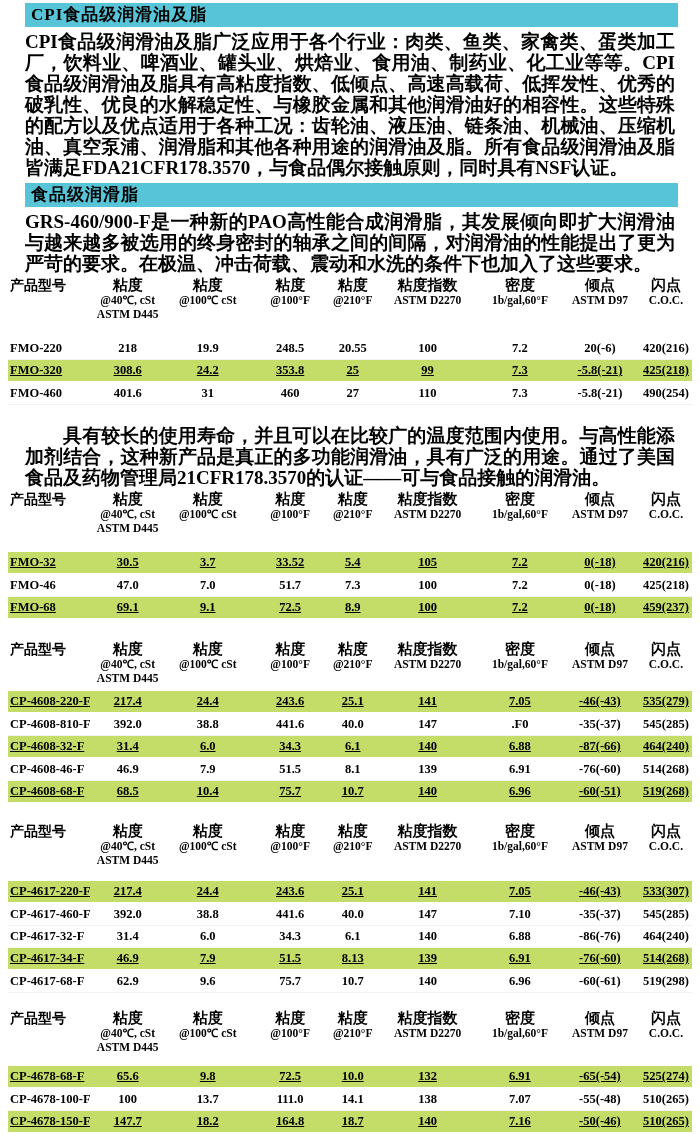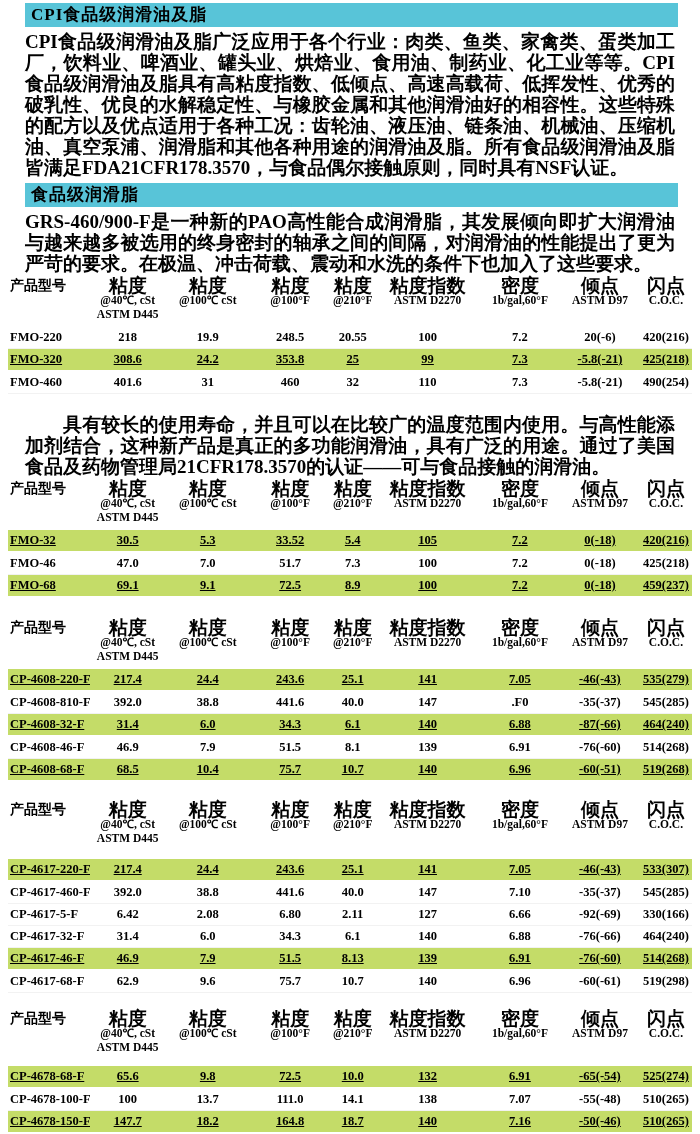--- a/index.html
+++ b/index.html
@@ -24,23 +24,23 @@
   }
   .para.indent { text-indent: 2em; }
   .tbl { margin: 4px 8px 0 8px; }
   .cols {
     display: grid;
     grid-template-columns: 12% 11% 12.4% 11.7% 6.6% 15.3% 11.7% 11.7% 7.6%;
     align-items: start;
   }
   .thead .hcell { text-align: center; }
   .thead .hcell.product { text-align: left; font-size: 14px; line-height: 15px; padding-left: 2px; }
-  .h1 { font-size: 19px; line-height: 15px; }
+  .h1 { font-size: 15px; line-height: 15px; }
   .h2 { font-size: 11.5px; line-height: 14px; }
-  .tbody { margin-top: 6px; }
+  .tbody { margin-top: 17px; }
   .row { border-bottom: 1px solid #f2f2f2; }
   .row.hl { background: var(--hl, #c4dc68); border-bottom: 2px solid #fff; text-decoration: underline; }
   .cell {
     font-size: 12.5px; line-height: 21px; height: 21px;
     text-align: center; white-space: nowrap; overflow: hidden;
   }
   .cell.model { text-align: left; padding-left: 2px; }
   
   #sec-header2 { margin-top: 5px; }
   #tbl-1 { margin-top: 4px; }
@@ -140,21 +140,21 @@
         <div class="cell">7.3</div>
         <div class="cell">-5.8(-21)</div>
         <div class="cell">425(218)</div>
       </div>
 
       <div class="row cols">
         <div class="cell model">FMO-460</div>
         <div class="cell">401.6</div>
         <div class="cell">31</div>
         <div class="cell">460</div>
-        <div class="cell">32</div>
+        <div class="cell">27</div>
         <div class="cell">110</div>
         <div class="cell">7.3</div>
         <div class="cell">-5.8(-21)</div>
         <div class="cell">490(254)</div>
       </div>
     </div>
 </section>
 
 <div class="para indent" id="para-fmo">具有较长的使用寿命，并且可以在比较广的温度范围内使用。与高性能添加剂结合，这种新产品是真正的多功能润滑油，具有广泛的用途。通过了美国食品及药物管理局21CFR178.3570的认证——可与食品接触的润滑油。</div>
 
@@ -208,21 +208,21 @@
         <div class="h1">闪点</div>
         <div class="h2">C.O.C.</div>
         <div class="h2"></div>
       </div>
     </div>
   <div class="tbody">
 
       <div class="row cols hl">
         <div class="cell model">FMO-32</div>
         <div class="cell">30.5</div>
-        <div class="cell">5.3</div>
+        <div class="cell">3.7</div>
         <div class="cell">33.52</div>
         <div class="cell">5.4</div>
         <div class="cell">105</div>
         <div class="cell">7.2</div>
         <div class="cell">0(-18)</div>
         <div class="cell">420(216)</div>
       </div>
 
       <div class="row cols">
         <div class="cell model">FMO-46</div>
@@ -437,46 +437,35 @@
         <div class="cell">392.0</div>
         <div class="cell">38.8</div>
         <div class="cell">441.6</div>
         <div class="cell">40.0</div>
         <div class="cell">147</div>
         <div class="cell">7.10</div>
         <div class="cell">-35(-37)</div>
         <div class="cell">545(285)</div>
       </div>
 
-      <div class="row cols">
-        <div class="cell model">CP-4617-5-F</div>
-        <div class="cell">6.42</div>
-        <div class="cell">2.08</div>
-        <div class="cell">6.80</div>
-        <div class="cell">2.11</div>
-        <div class="cell">127</div>
-        <div class="cell">6.66</div>
-        <div class="cell">-92(-69)</div>
-        <div class="cell">330(166)</div>
-      </div>
 
       <div class="row cols">
         <div class="cell model">CP-4617-32-F</div>
         <div class="cell">31.4</div>
         <div class="cell">6.0</div>
         <div class="cell">34.3</div>
         <div class="cell">6.1</div>
         <div class="cell">140</div>
         <div class="cell">6.88</div>
-        <div class="cell">-76(-66)</div>
+        <div class="cell">-86(-76)</div>
         <div class="cell">464(240)</div>
       </div>
 
       <div class="row cols hl">
-        <div class="cell model">CP-4617-46-F</div>
+        <div class="cell model">CP-4617-34-F</div>
         <div class="cell">46.9</div>
         <div class="cell">7.9</div>
         <div class="cell">51.5</div>
         <div class="cell">8.13</div>
         <div class="cell">139</div>
         <div class="cell">6.91</div>
         <div class="cell">-76(-60)</div>
         <div class="cell">514(268)</div>
       </div>
 

